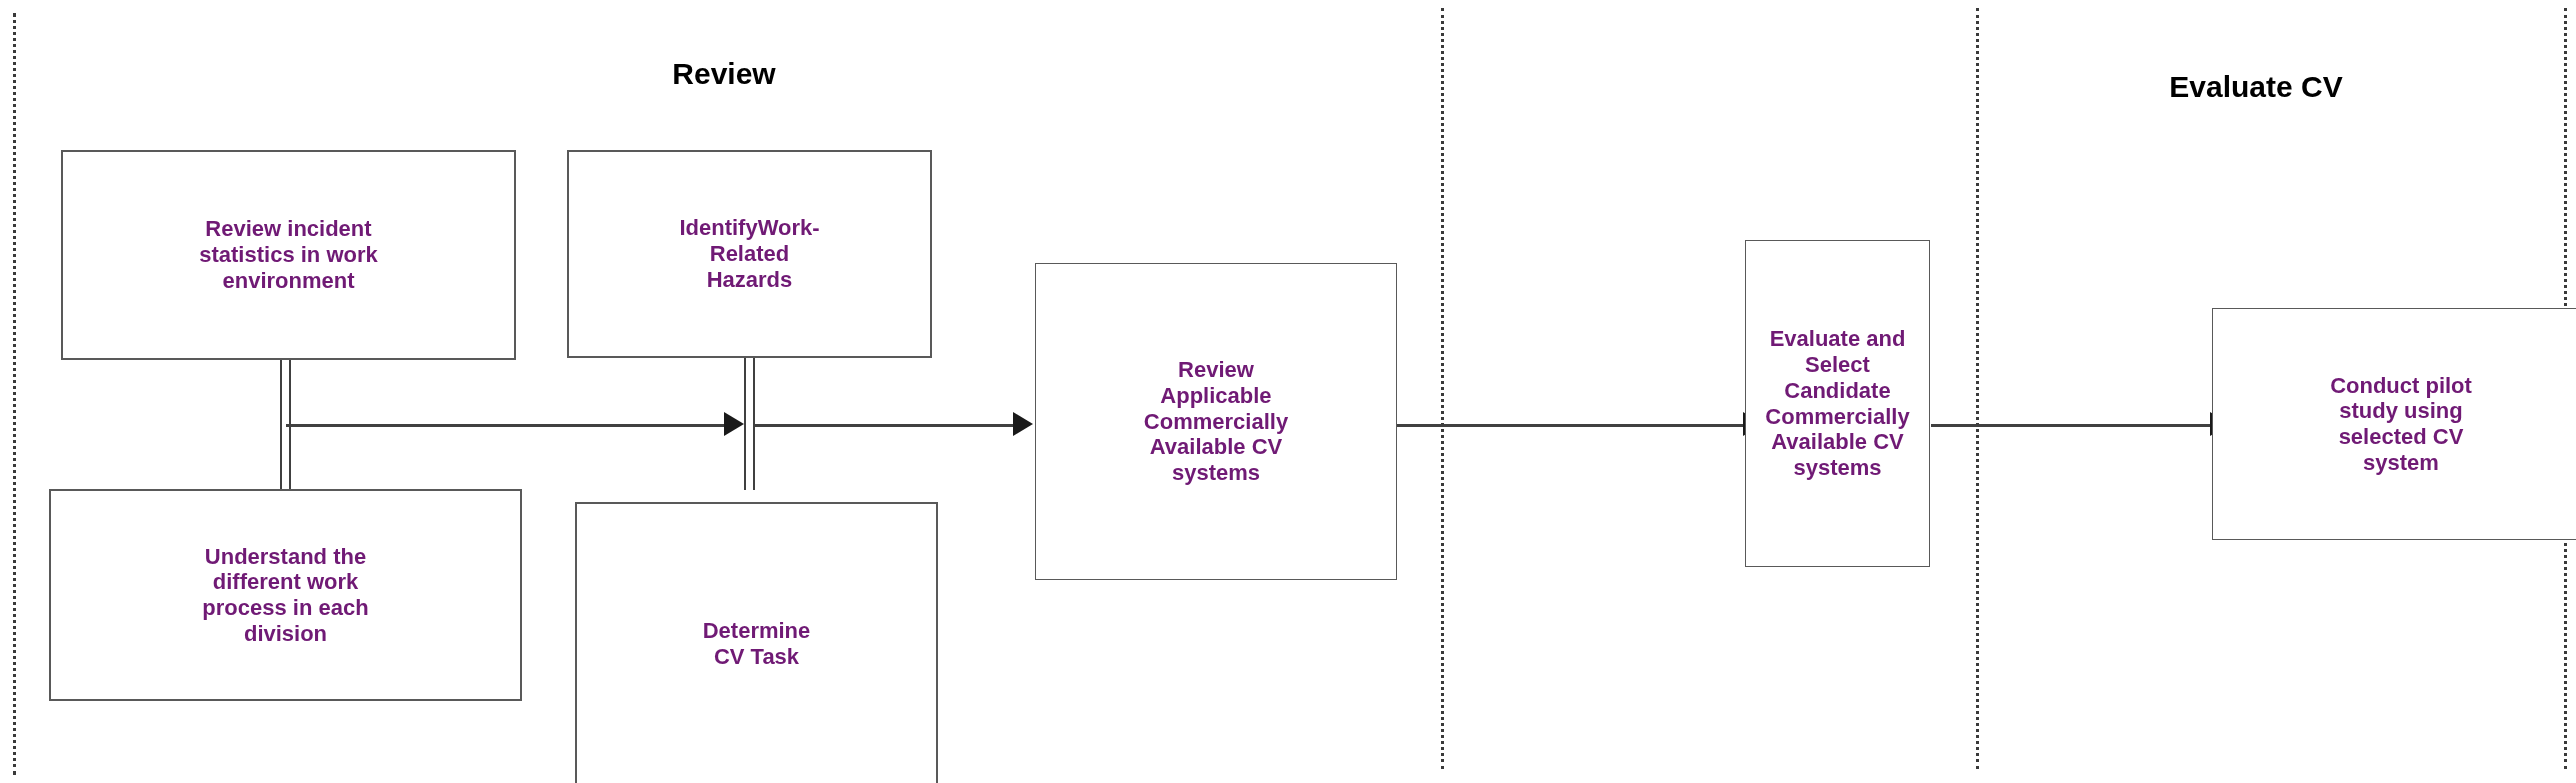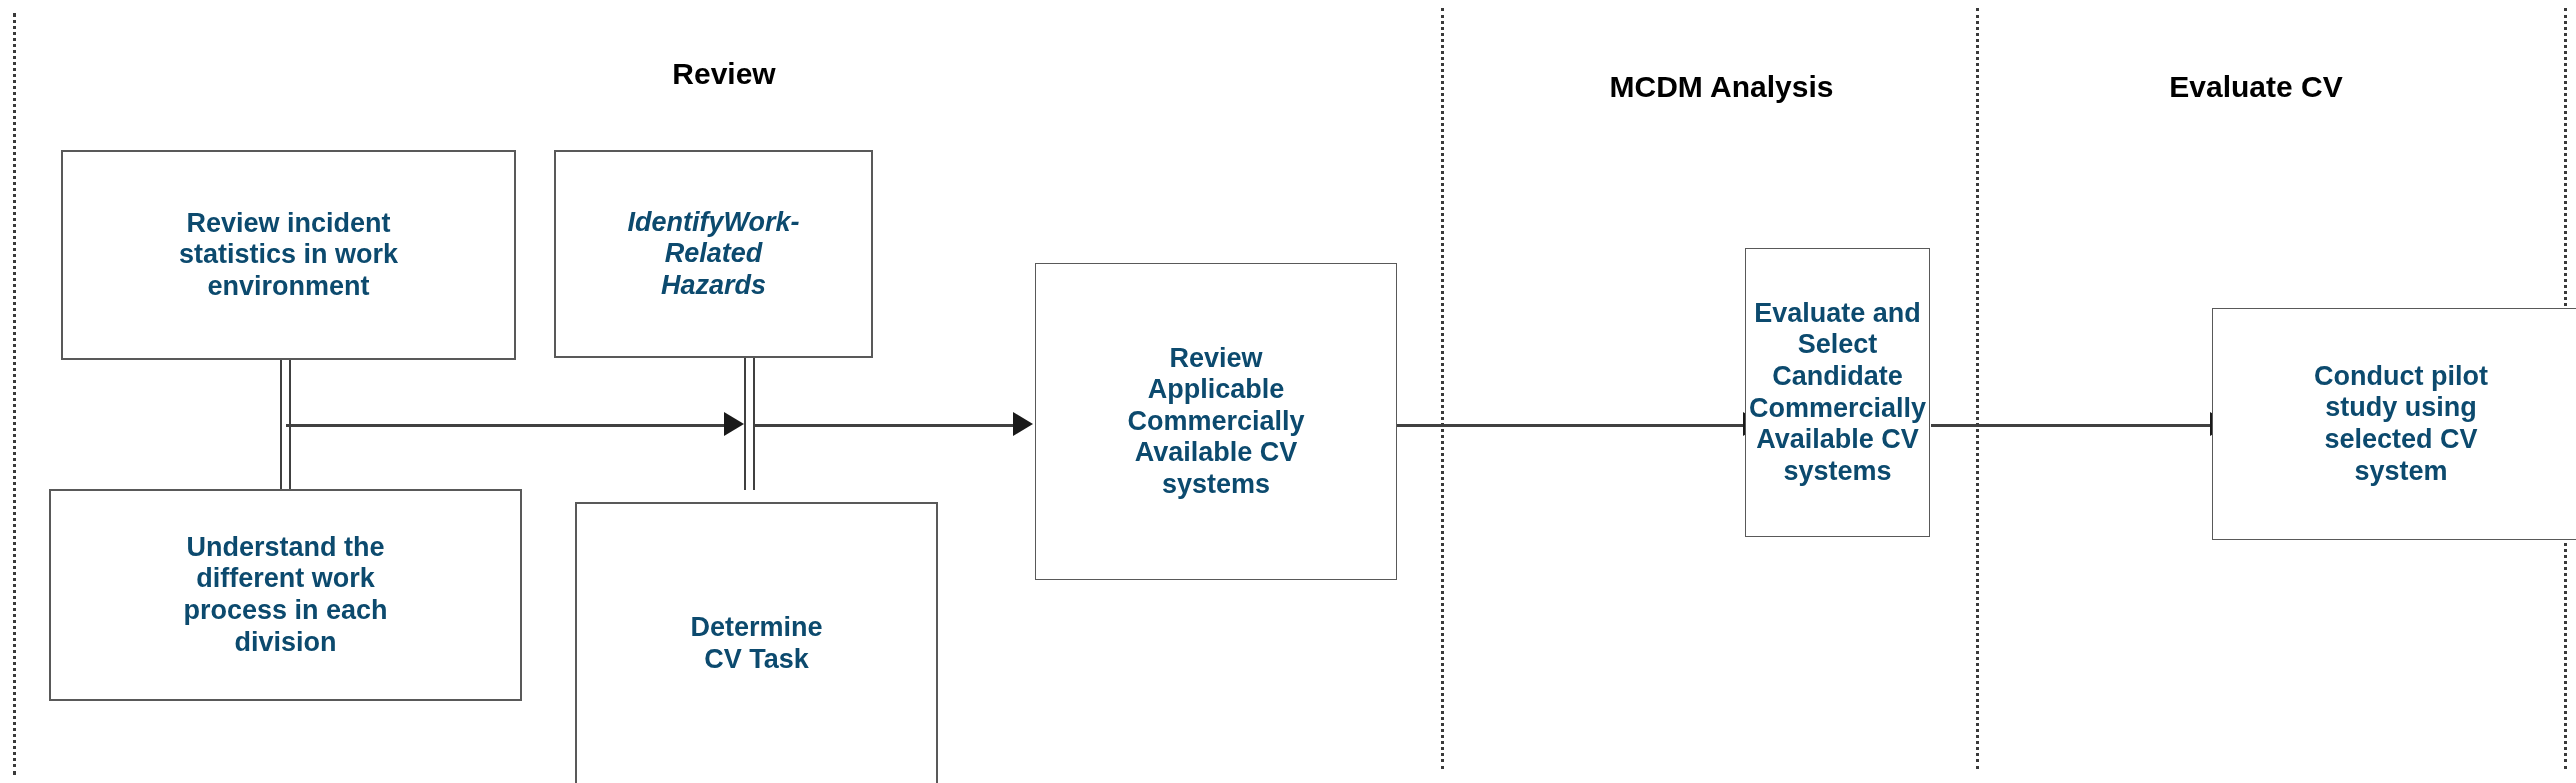--- a/index.html
+++ b/index.html
@@ -41,23 +41,23 @@
     position: absolute;
     box-sizing: border-box;
     border: 2.4px solid #595959;
     background: #ffffff;
     display: flex;
     align-items: center;
     justify-content: center;
     text-align: center;
   }
   .proc-box .label {
-    font-size: 27px;
+    font-size: 22px;
     font-weight: bold;
-    color: #0c4a6e;
+    color: #701a75;
     line-height: 1.17;
     padding: 0 8.3px;
     white-space: pre-line;
   }
   .proc-box.thin {
     border: 1.8px solid #595959;
   }
 
   
   .h-line {
@@ -86,21 +86,20 @@
 
 <div id="canvas">
 
   <div class="lane-divider" style="left:13px;  top:13px;  height:762px;"></div>
   <div class="lane-divider" style="left:1441px; top:8.3px;  height:761px;"></div>
   <div class="lane-divider" style="left:1976px; top:8.3px;  height:761px;"></div>
   <div class="lane-divider" style="left:2564px; top:8.3px;  height:761px;"></div>
 
   <div class="section-title" style="left:558px; top:59px; width:332px;">Review</div>
 
-  <div class="section-title" style="left:1496px; top:72px; width:451px;">MCDM Analysis</div>
 
   <div class="section-title" style="left:2048px; top:72px; width:416px;">Evaluate CV</div>
 
   <div class="v-rail" style="left:280px; top:358px; width:10.7px; height:132px;"></div>
 
   <div class="v-rail" style="left:744px; top:358px; width:10.7px; height:132px;"></div>
 
   <div class="h-line" style="left:286px; top:424px; width:441px;"></div>
   <div class="arrow-head" style="left:724px; top:412px;"></div>
 
@@ -112,21 +111,21 @@
 
   <div class="h-line" style="left:1931px; top:424px; width:280px;"></div>
   <div class="arrow-head" style="left:2210px; top:412px;"></div>
 
   <div class="proc-box" style="left:61px; top:150px; width:455px; height:210px;">
     <span class="label">Review incident
 statistics in work
 environment</span>
   </div>
 
-  <div class="proc-box" style="left:554px; top:150px; width:319px; height:208px;font-style:italic;">
+  <div class="proc-box" style="left:567px; top:150px; width:365px; height:208px;">
     <span class="label">IdentifyWork-
 Related
 Hazards</span>
   </div>
 
   <div class="proc-box" style="left:49px; top:489px; width:473px; height:212px;">
     <span class="label">Understand the
 different work
 process in each
 division</span>
@@ -138,21 +137,21 @@
   </div>
 
   <div class="proc-box thin" style="left:1035px; top:263px; width:362px; height:317px;">
     <span class="label">Review
 Applicable
 Commercially
 Available CV
 systems</span>
   </div>
 
-  <div class="proc-box thin" style="left:1745px; top:240px; width:185px; height:289px;margin-top:8px;">
+  <div class="proc-box thin" style="left:1745px; top:240px; width:185px; height:327px;">
     <span class="label">Evaluate and
 Select
 Candidate
 Commercially
 Available CV
 systems</span>
   </div>
 
   <div class="proc-box thin" style="left:2212px; top:308px; width:378px; height:232px;">
     <span class="label">Conduct pilot

